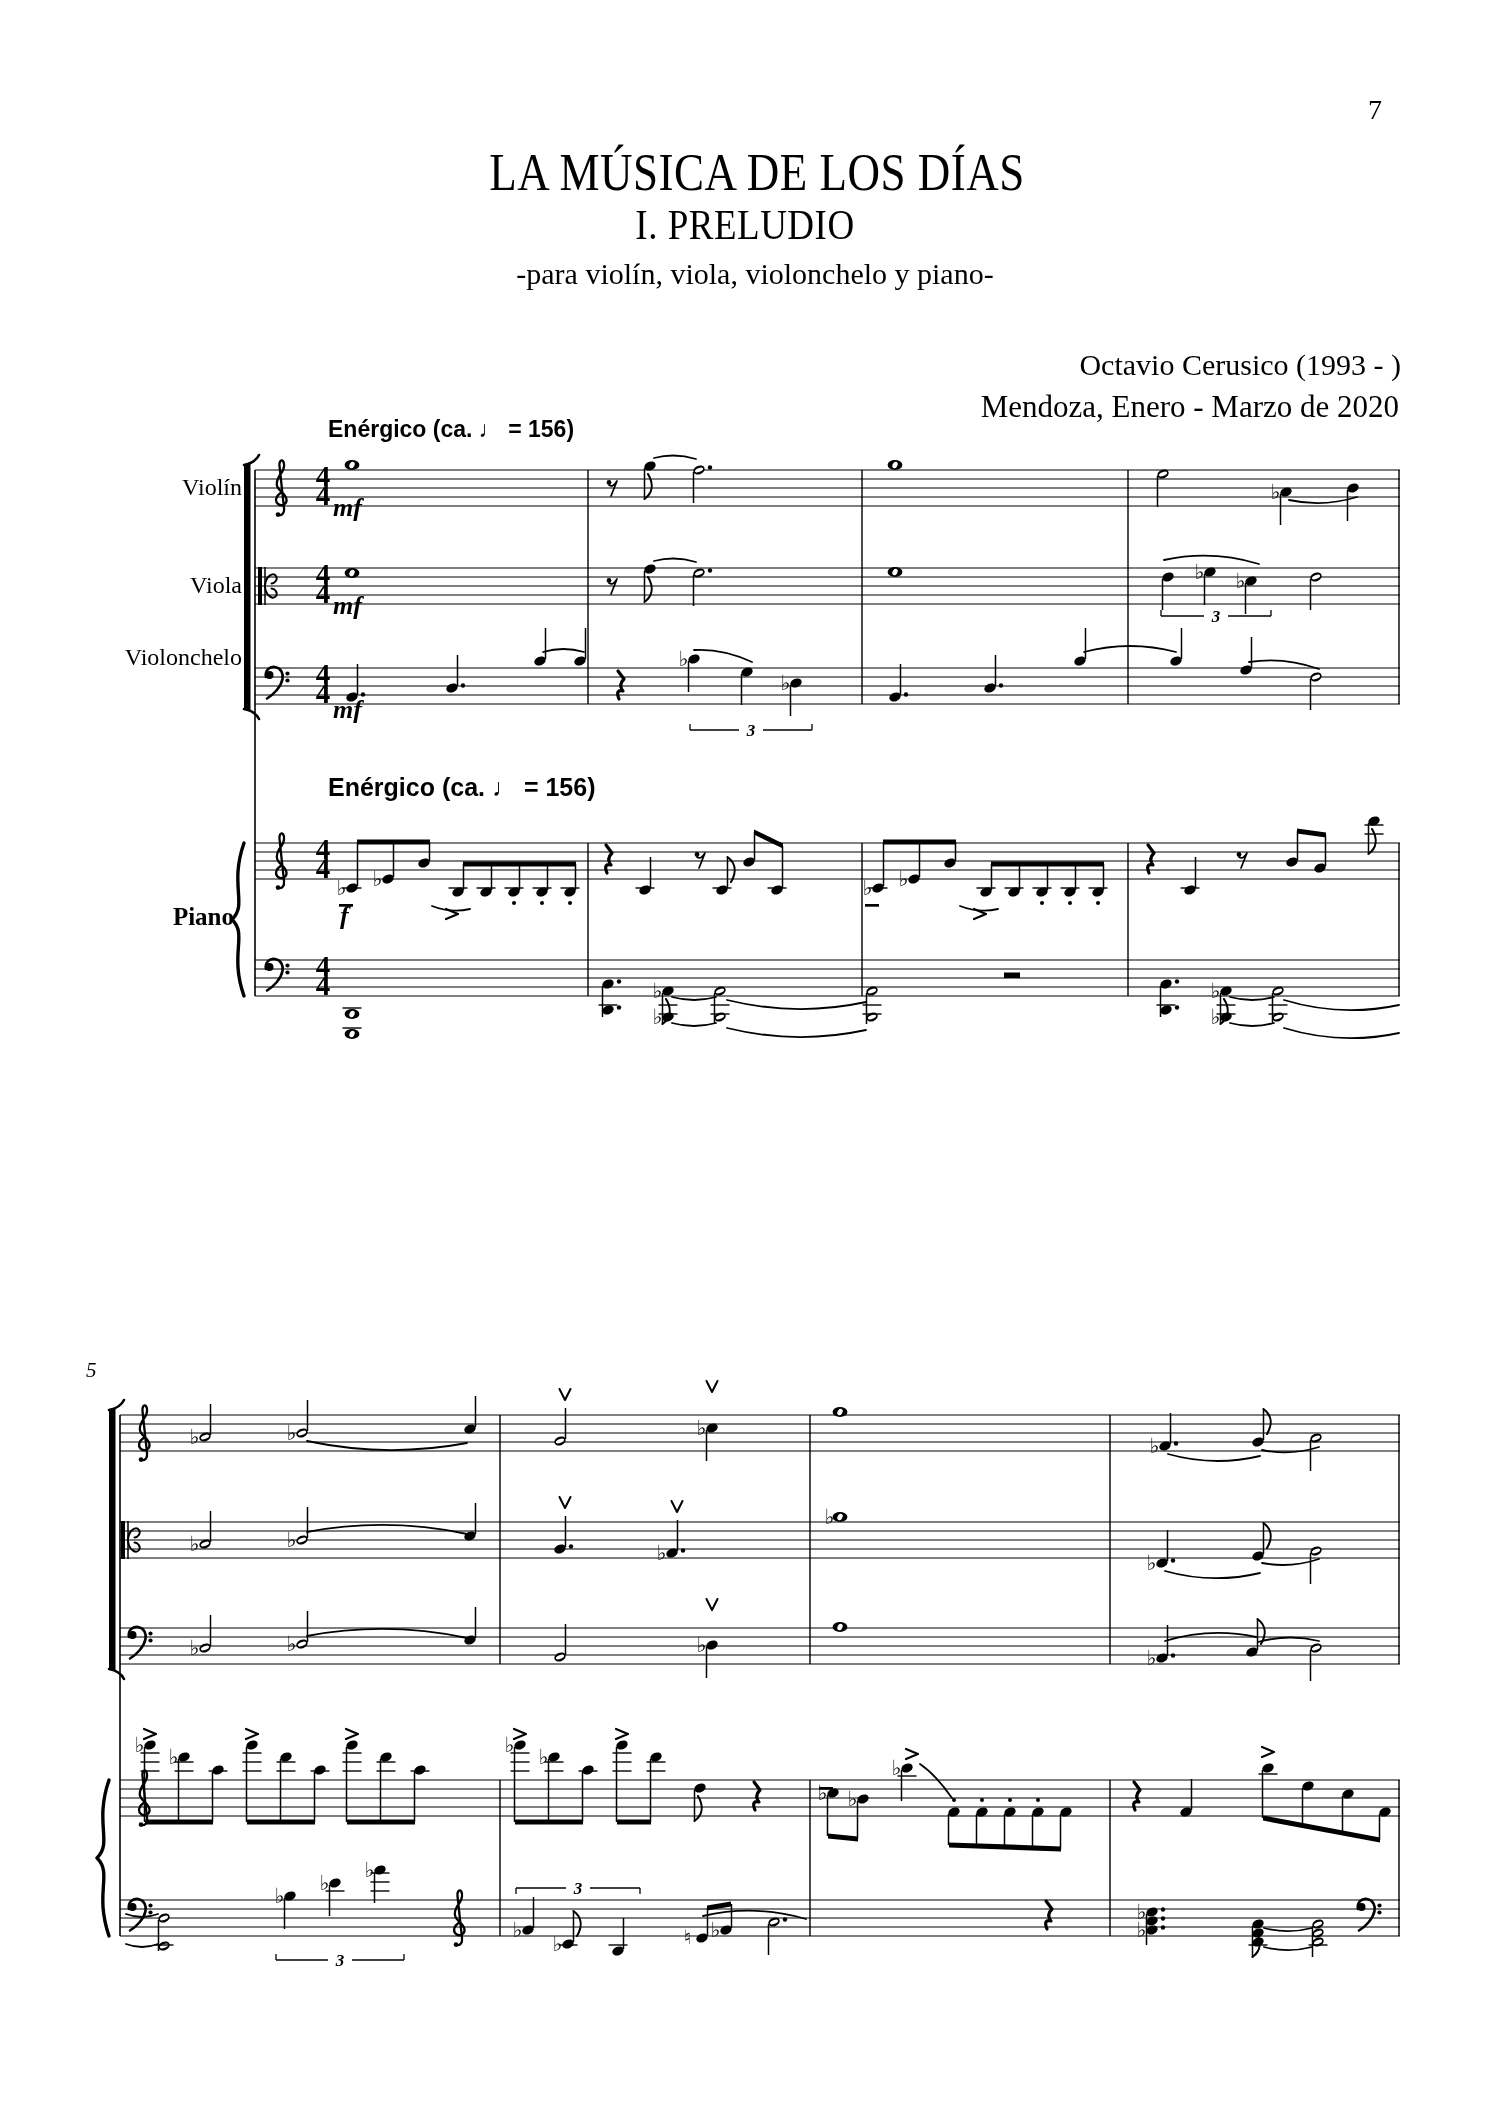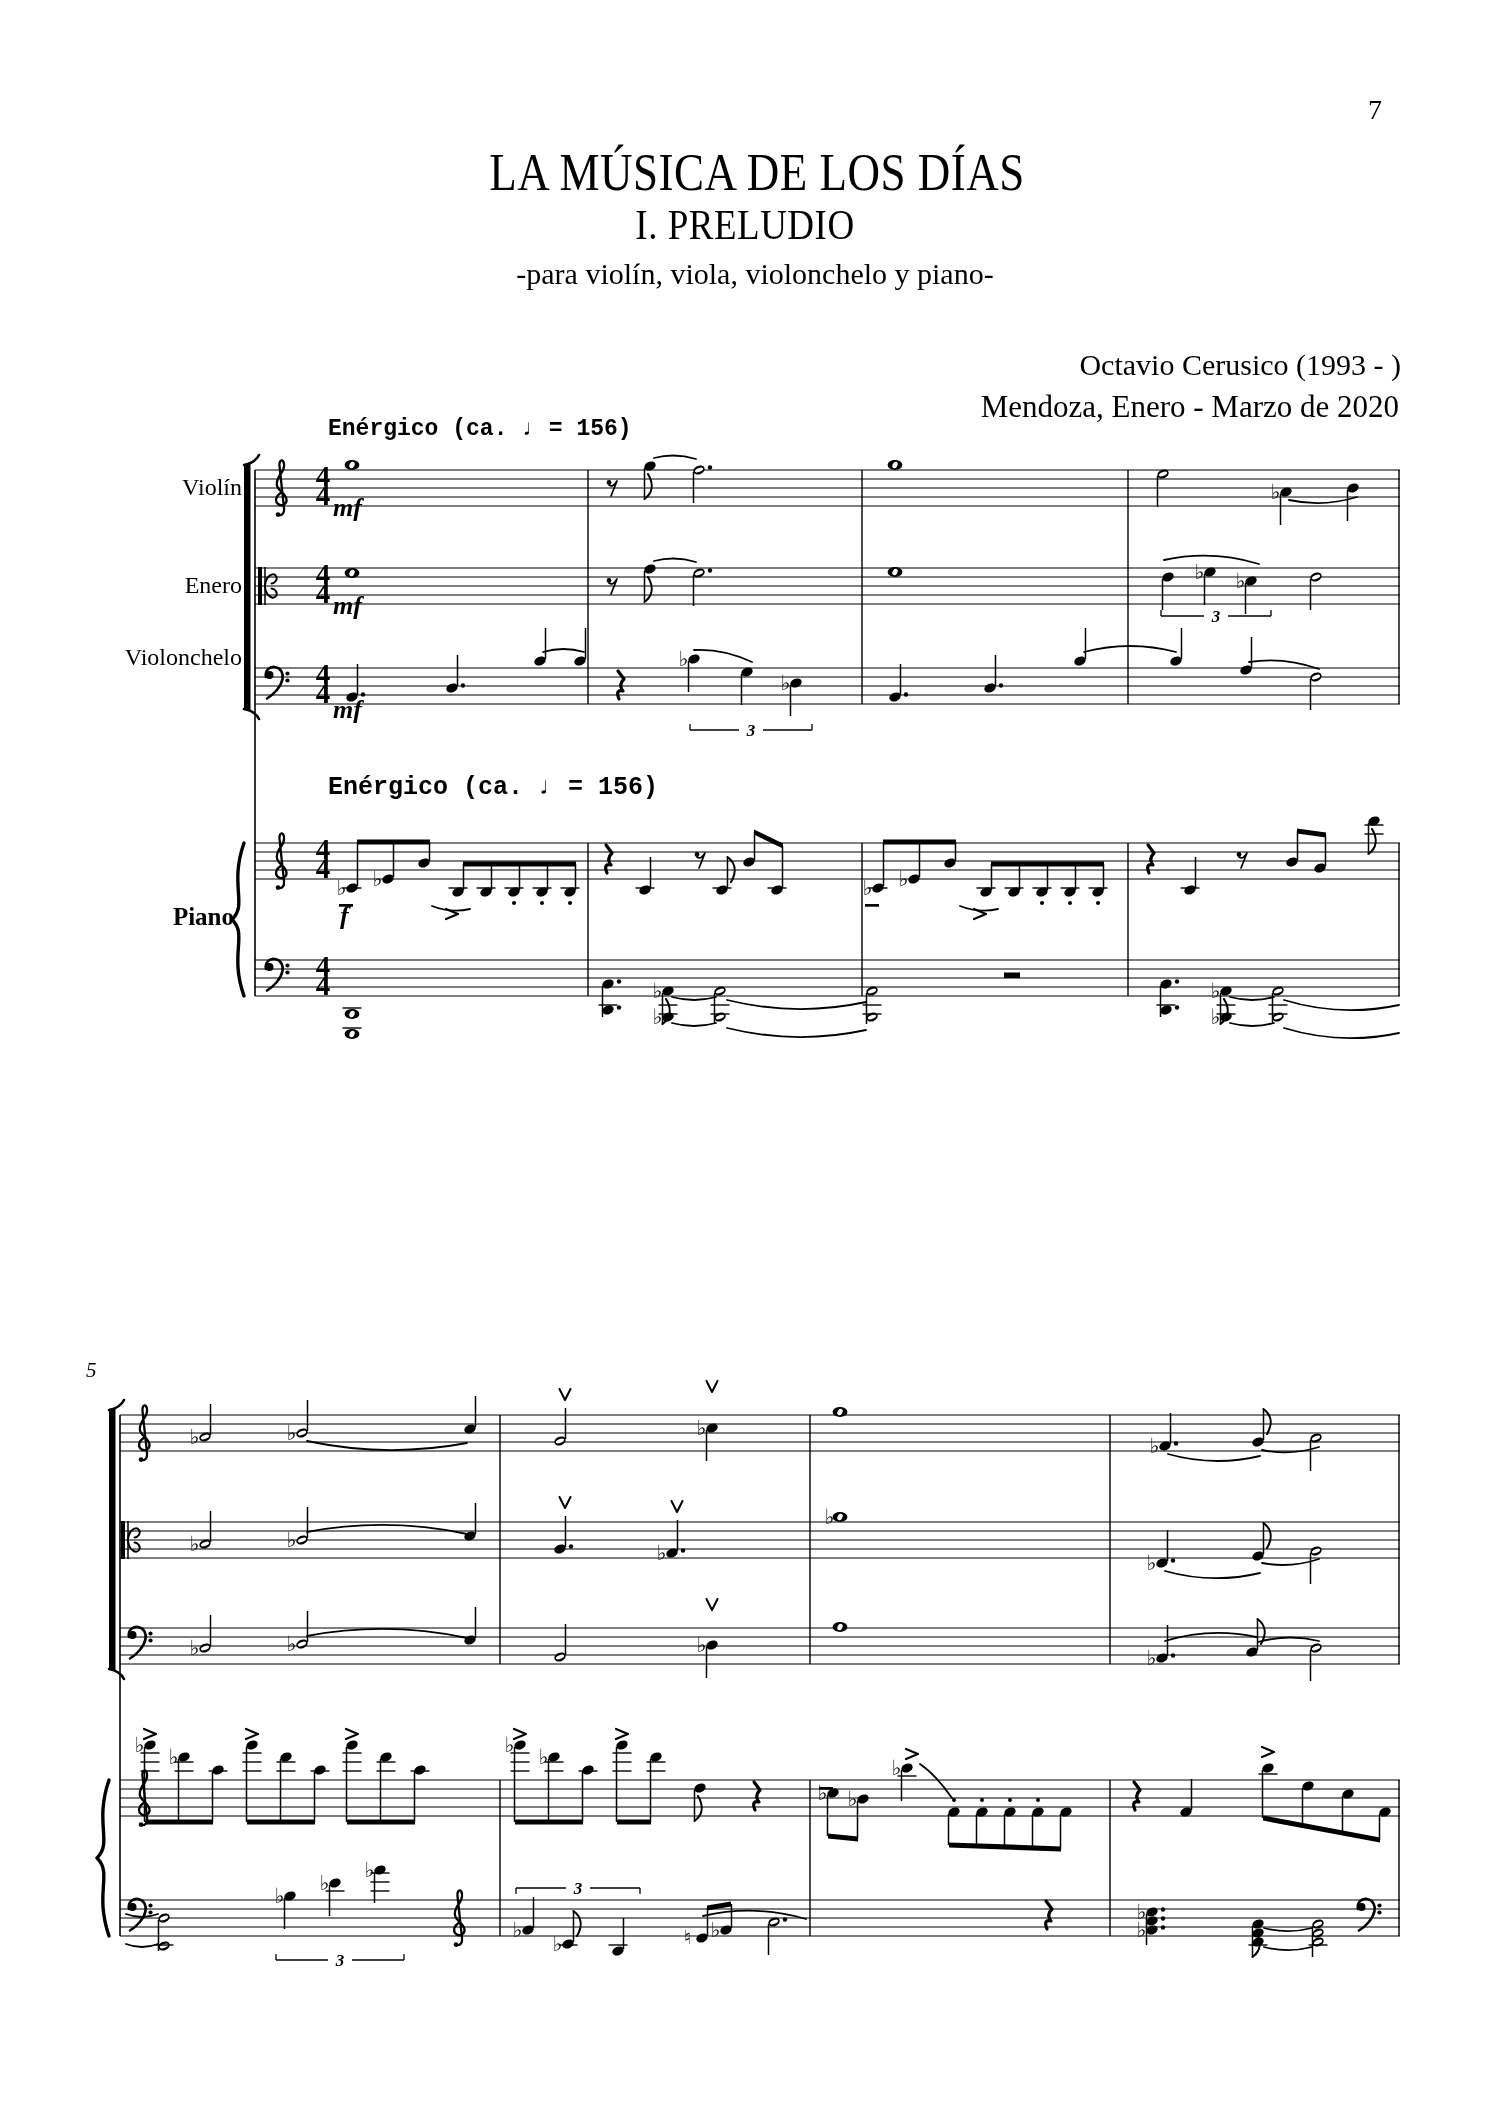--- a/index.html
+++ b/index.html
@@ -9,21 +9,21 @@
   }
   .abs{position:absolute;white-space:nowrap;}
   .pagenum{left:1368px;top:94px;font-size:28px;}
   .title{left:0;width:1514px;text-align:center;top:142px;font-size:45px;
          transform:scaleY(1.18);transform-origin:center top;letter-spacing:0.5px;}
   .movement{left:0;width:1490px;text-align:center;top:201px;font-size:37px;
          transform:scaleY(1.12);transform-origin:center top;letter-spacing:0.5px;}
   .instrumentation{left:0;width:1510px;text-align:center;top:257px;font-size:30px;}
   .composer{right:99px;top:348px;font-size:30px;text-align:left;}
   .placedate{right:101px;top:389px;font-size:31px;text-align:right;}
-  .tempo{font-weight:bold;font-family:Liberation Mono, monospace;}
+  .tempo{font-weight:bold;font-family:Liberation Sans, sans-serif;}
   .tempo1{left:328px;top:416px;font-size:23px;}
   .tempo2{left:328px;top:773px;font-size:25px;}
   .ilabel{font-size:24px;text-align:center;}
   .lbl-violin{right:1258px;top:474px;}
   .lbl-viola{right:1258px;top:572px;}
   .lbl-cello{right:1258px;top:644px;}
   .lbl-piano{right:1266px;top:903px;font-size:25px;font-weight:bold;}
   .mnum{left:86px;top:1358px;font-size:21px;font-style:italic;}
   svg{position:absolute;left:0;top:0;}
 </style>
@@ -33,21 +33,21 @@
 <div class="page">
   <div class="abs pagenum">7</div>
   <div class="abs title">LA MÚSICA DE LOS DÍAS</div>
   <div class="abs movement">I. PRELUDIO</div>
   <div class="abs instrumentation">-para violín, viola, violonchelo y piano-</div>
   <div class="abs composer">Octavio Cerusico (1993 - )</div>
   <div class="abs placedate">Mendoza, Enero - Marzo de 2020</div>
   <div class="abs tempo tempo1">Enérgico (ca. ♩ = 156)</div>
   <div class="abs tempo tempo2">Enérgico (ca. ♩ = 156)</div>
   <div class="abs ilabel lbl-violin">Violín</div>
-  <div class="abs ilabel lbl-viola">Enero</div>
+  <div class="abs ilabel lbl-viola">Viola</div>
   <div class="abs ilabel lbl-cello">Violonchelo</div>
   <div class="abs ilabel lbl-piano">Piano</div>
   <div class="abs mnum">5</div>
   <svg id="score-svg" width="1500" height="2122" viewBox="0 0 1500 2122">
       <line x1="255" y1="470" x2="1400" y2="470" stroke="#000" stroke-width="1.1"></line>
       <line x1="255" y1="479" x2="1400" y2="479" stroke="#000" stroke-width="1.1"></line>
       <line x1="255" y1="488" x2="1400" y2="488" stroke="#000" stroke-width="1.1"></line>
       <line x1="255" y1="497" x2="1400" y2="497" stroke="#000" stroke-width="1.1"></line>
       <line x1="255" y1="506" x2="1400" y2="506" stroke="#000" stroke-width="1.1"></line>
       <line x1="255" y1="568" x2="1400" y2="568" stroke="#000" stroke-width="1.1"></line>

